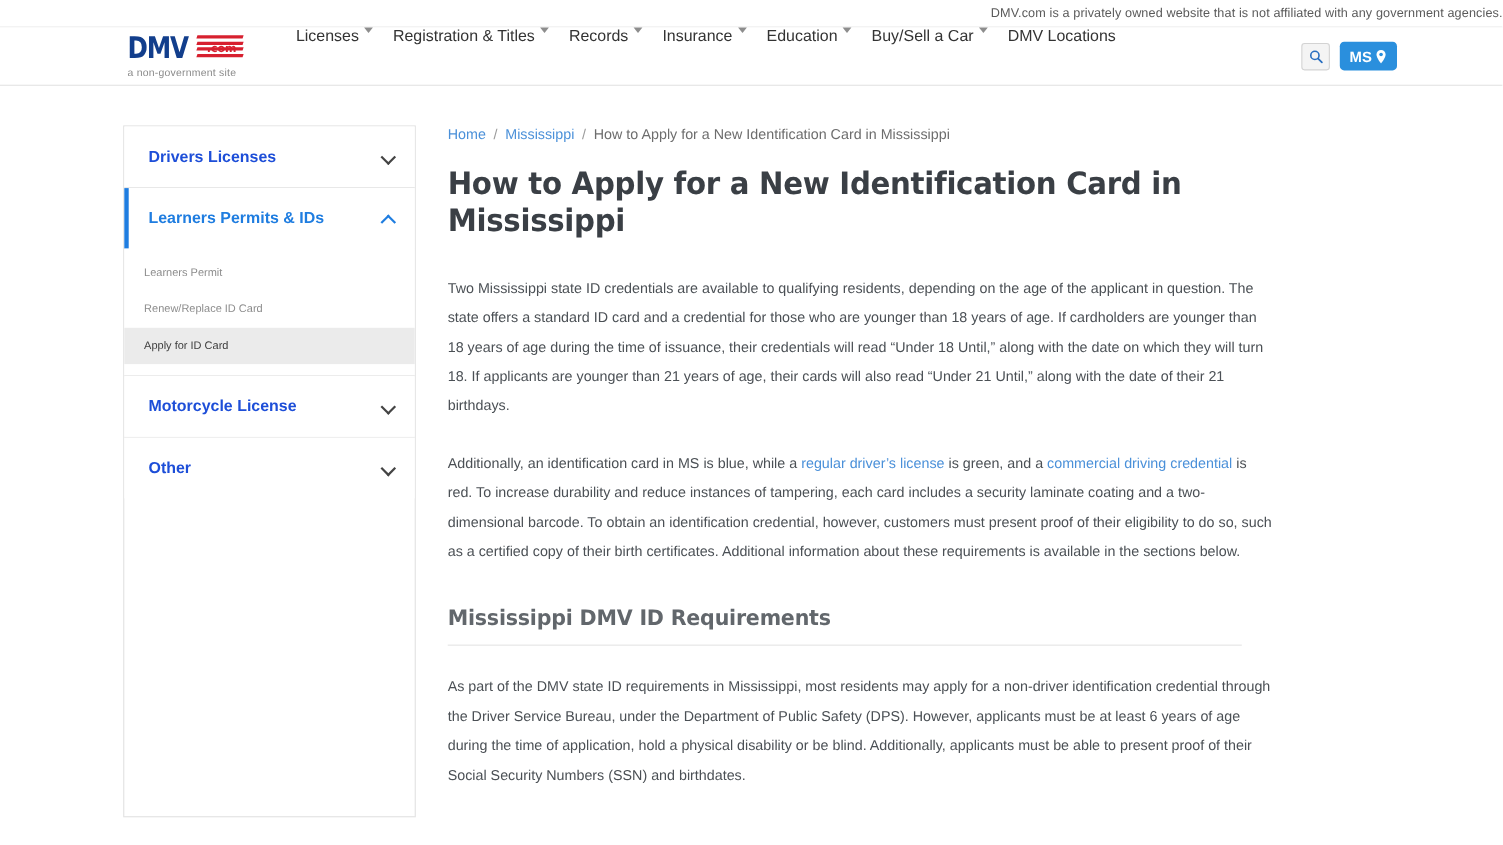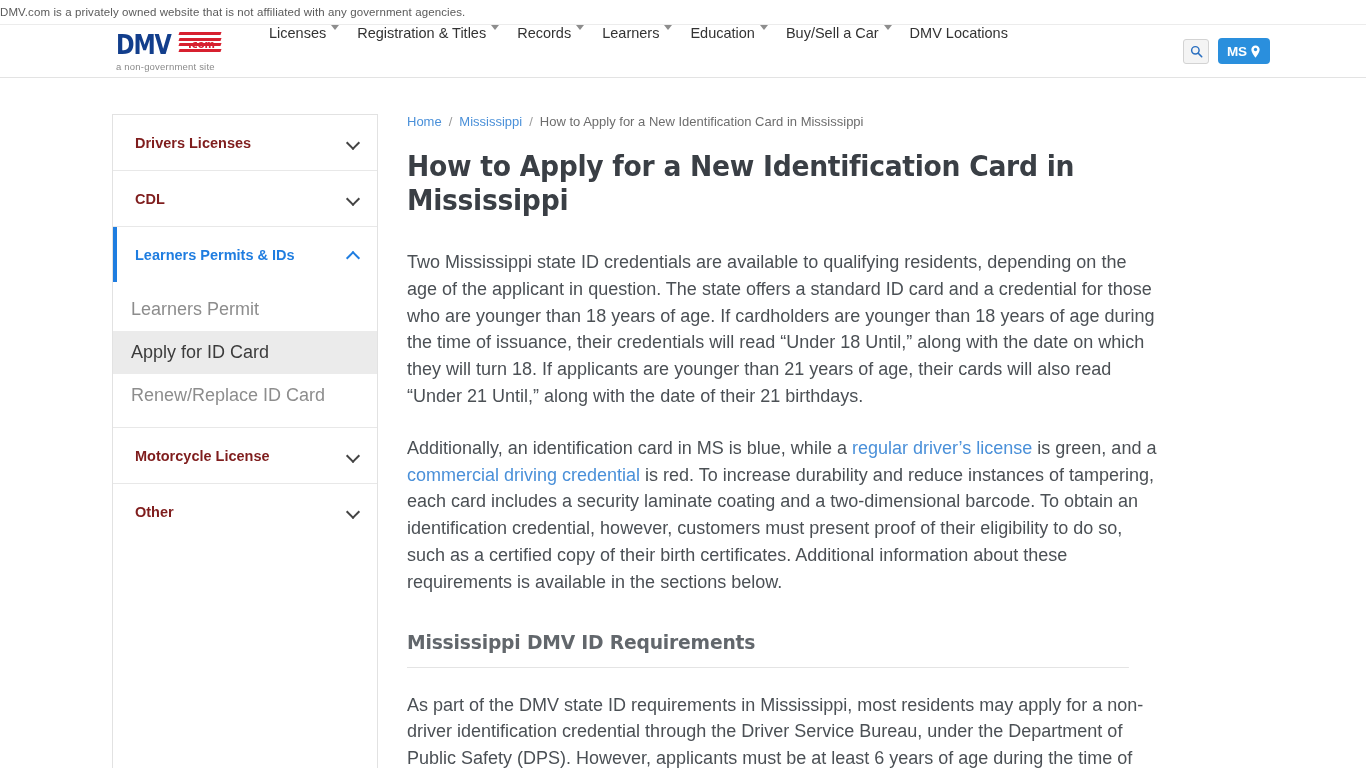--- a/index.html
+++ b/index.html
@@ -11,21 +11,21 @@
     font-family: "Liberation Sans", sans-serif;
     -webkit-font-smoothing: antialiased;
   }
 
   
   .disclaimer-bar {
     height: 25px;
     background: #ffffff;
     display: flex;
     align-items: center;
-    justify-content: flex-start;
+    justify-content: flex-end;
     border-bottom: 1px solid #ececec;
   }
   .disclaimer-text {
     font-size: 11.5px;
     color: #5a5a5a;
     letter-spacing: .1px;
   }
 
   
   .site-header {
@@ -174,21 +174,21 @@
   }
   .side-group:last-child { border-bottom: none; }
   .side-head {
     height: 55px;
     display: flex;
     align-items: center;
     justify-content: space-between;
     padding: 0 17px 0 18px;
     font-size: 14.5px;
     font-weight: bold;
-    color: #7f1d1d;
+    color: #1d4ed8;
     cursor: pointer;
     background: #fff;
     border-left: 4px solid transparent;
   }
   .side-head.active {
     color: #1f7de0;
     border-left: 4px solid #1f7de0;
     gap: 20px;
   }
   .chev {
@@ -209,21 +209,21 @@
     border-color: #1f7de0;
     transform: rotate(-135deg);
     top: 5px;
   }
   .side-sub {
     padding: 6px 0 10px 0;
     background: #fff;
   }
   .side-sub-item {
     display: block;
-    font-size: 18px;
+    font-size: 10px;
     color: #8d8d8d;
     padding: 11px 18px 11px 18px;
     cursor: pointer;
     text-decoration: none;
   }
   .side-sub-item.current {
     background: #ebebeb;
     color: #3c3c3c;
   }
 
@@ -253,21 +253,21 @@
     line-height: 34px;
     font-weight: bold;
     color: #3a3f45;
     margin: 0 0 31px 0;
     letter-spacing: -0.3px;
     transform: scaleX(0.95);
     transform-origin: left center;
   }
 
   p.body-text {
-    font-size: 18px;
+    font-size: 13px;
     line-height: 26.8px;
     color: #4b5055;
     margin: 0 0 25px 0;
     max-width: 752px;
   }
   p.body-text a {
     color: #4a90d9;
     text-decoration: none;
     cursor: pointer;
   }
@@ -315,21 +315,21 @@
     </div>
     <div class="nav-item">
       <span>Registration &amp; Titles</span>
       <span class="nav-caret"></span>
     </div>
     <div class="nav-item">
       <span>Records</span>
       <span class="nav-caret"></span>
     </div>
     <div class="nav-item">
-      <span>Learners</span>
+      <span>Insurance</span>
       <span class="nav-caret"></span>
     </div>
     <div class="nav-item">
       <span>Education</span>
       <span class="nav-caret"></span>
     </div>
     <div class="nav-item">
       <span>Buy/Sell a Car</span>
       <span class="nav-caret"></span>
     </div>
@@ -359,36 +359,30 @@
 
   <aside class="sidebar">
 
     <div class="side-group">
       <div class="side-head">
         <span>Drivers Licenses</span>
         <span class="chev"></span>
       </div>
     </div>
 
-    <div class="side-group">
-      <div class="side-head">
-        <span>CDL</span>
-        <span class="chev"></span>
-      </div>
-    </div>
 
     <div class="side-group">
       <div class="side-head active">
         <span>Learners Permits &amp; IDs</span>
         <span class="chev up"></span>
       </div>
       <div class="side-sub">
         <a class="side-sub-item">Learners Permit</a>
+        <a class="side-sub-item">Renew/Replace ID Card</a>
         <a class="side-sub-item current">Apply for ID Card</a>
-        <a class="side-sub-item">Renew/Replace ID Card</a>
       </div>
     </div>
 
     <div class="side-group">
       <div class="side-head">
         <span>Motorcycle License</span>
         <span class="chev"></span>
       </div>
     </div>
 

